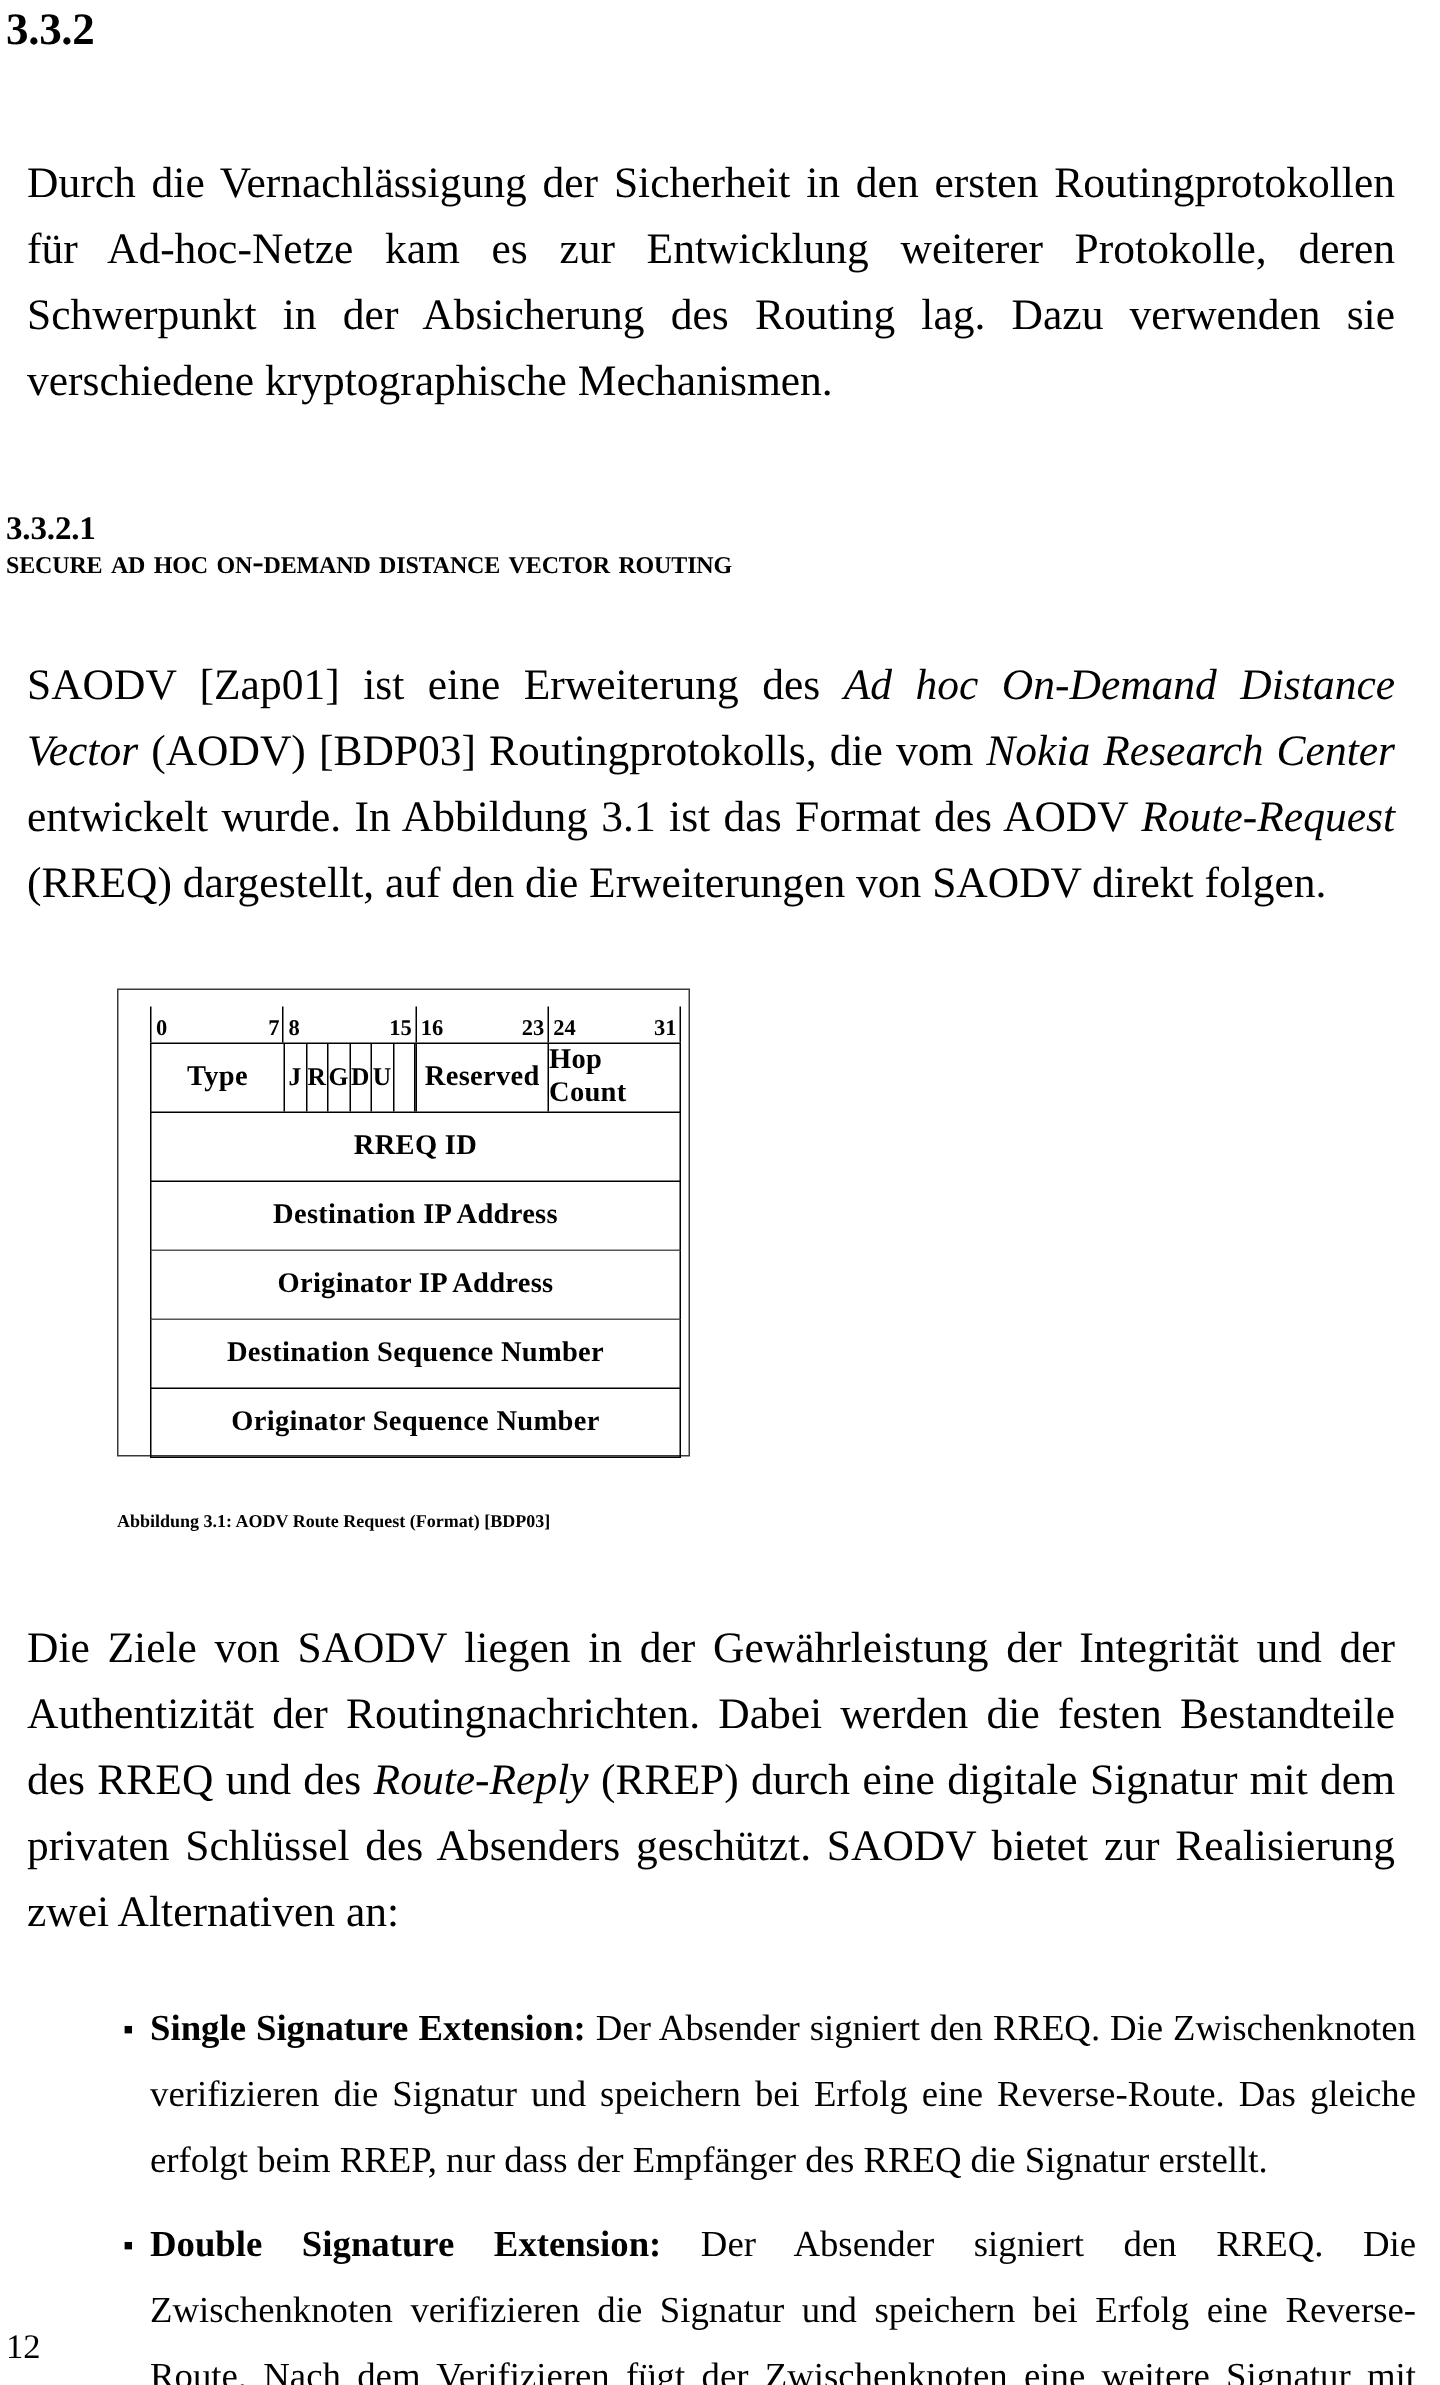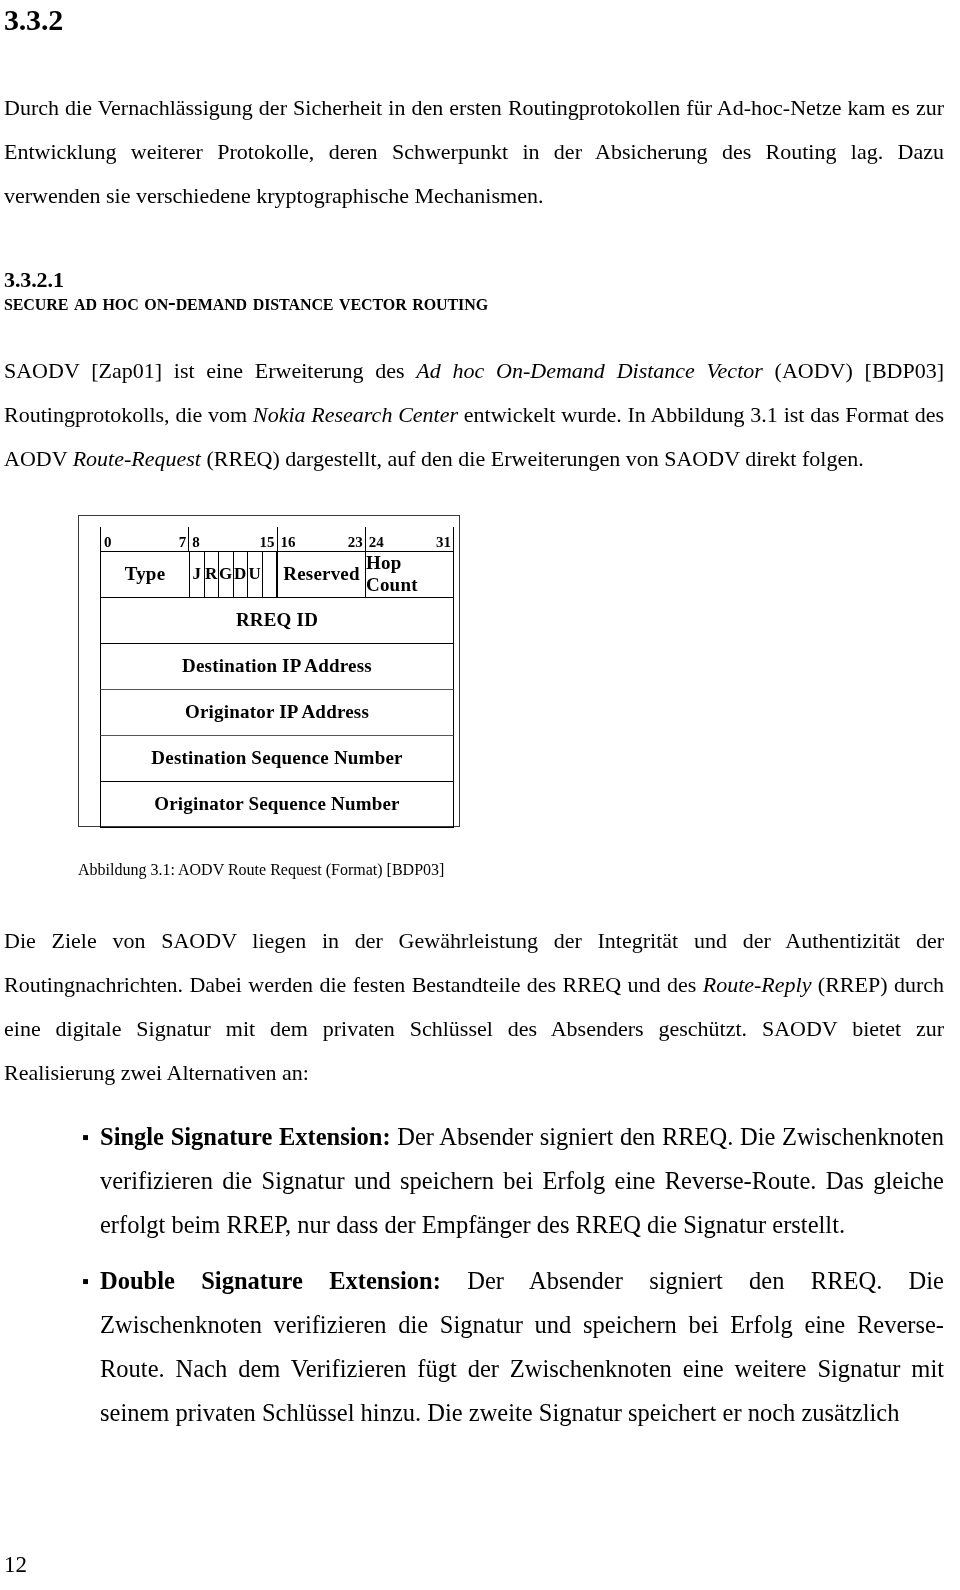--- a/index.html
+++ b/index.html
@@ -54,25 +54,25 @@
   }
   .h3 .num { margin-right: 14px; }
   .h3 .ttl {
     font-variant: small-caps;
     text-transform: lowercase;
     font-size: 23px;
   }
 
   
   .para {
-    font-size: 22px;
+    font-size: 29px;
     line-height: 44px;
     text-align: justify;
     text-justify: inter-word;
-    margin: 0;
+    margin: 14px;
   }
   i, .it { font-style: italic; }
   b, .bd { font-weight: bold; }
 
   .spacer-lg { height: 50px; }
   .spacer-md { height: 34px; }
   .spacer-sm { height: 20px; }
 
   
   .bullets { margin: 0; }
@@ -176,22 +176,22 @@
     display: flex;
     align-items: center;
     justify-content: center;
     font-size: 17px;
     font-weight: bold;
     box-sizing: border-box;
   }
   .flagbit.empty { color: transparent; }
 
   .fig-caption {
-    font-size: 16px;
-    font-weight: normal;
+    font-size: 12px;
+    font-weight: bold;
     text-align: left;
     padding-left: 74px;
     margin: 0;
     line-height: 30px;
   }
 
   
   .footer {
     position: absolute;
     left: 4px;

